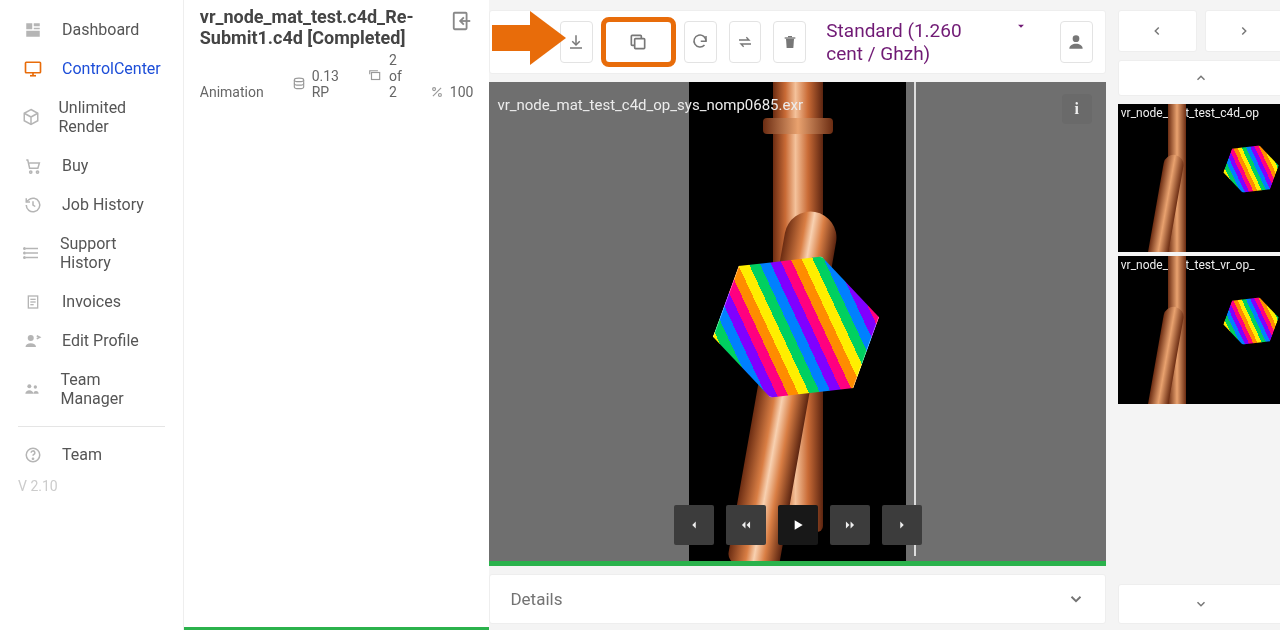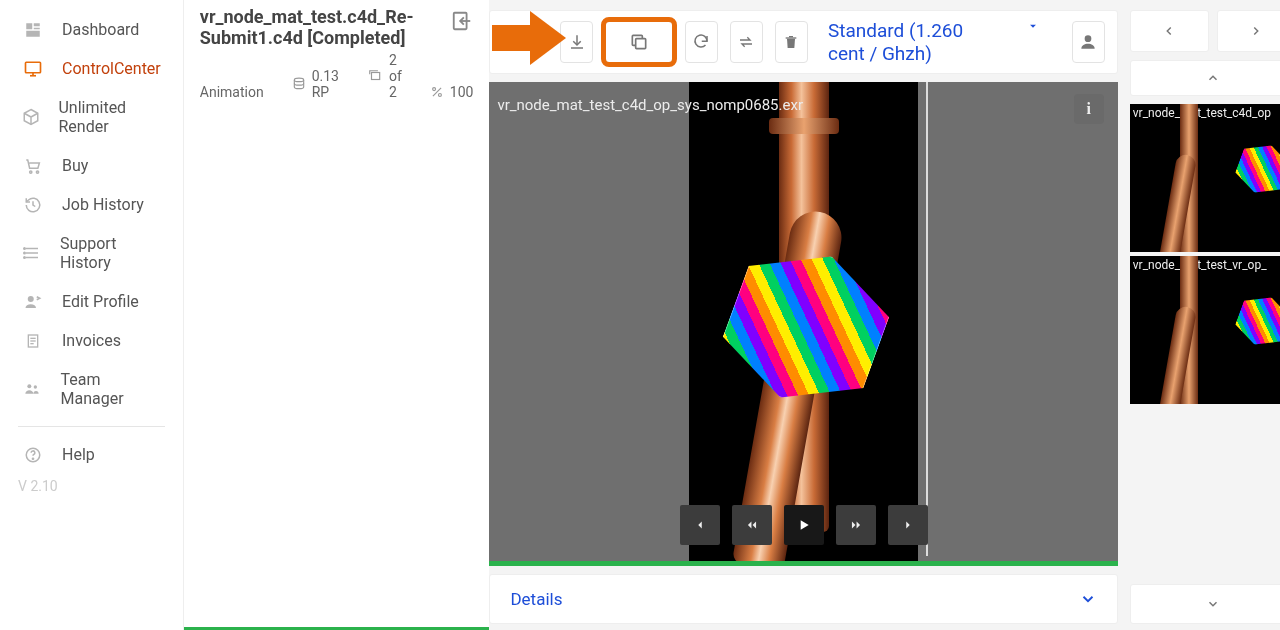--- a/index.html
+++ b/index.html
@@ -2,21 +2,21 @@
 <html><head>
 <meta charset="utf-8">
 <style>
   * { box-sizing: border-box; margin: 0; padding: 0; }
   body { font-family: -apple-system, BlinkMacSystemFont, "Segoe UI", Roboto, Helvetica, Arial, sans-serif; background:#f4f4f4; color:#555; width:1280px; height:630px; overflow:hidden; }
   .app { display:flex; height:100%; }
   
   .sidebar { width:204px; background:#fff; border-right:1px solid #eee; display:flex; flex-direction:column; padding:10px 0; }
   .side-item { display:flex; align-items:center; gap:18px; padding:10px 22px; cursor:pointer; color:#555; font-size:16px; }
   .side-item .icon { width:22px; display:flex; justify-content:center; color:#b5b5b5; }
-  .side-item.active { color:#c2410c; }
+  .side-item.active { color:#1d4ed8; }
   .side-item.active .icon { color:#e86c0a; }
   .side-sep { height:1px; background:#e5e5e5; margin:8px 18px; }
   .version { color:#ccc; font-size:14px; padding:4px 18px; }
   svg { display:block; }
   
   .main { flex:1; display:flex; flex-direction:row; }
   .headerbar { background:#fff; padding:6px 16px 8px; border-bottom:3px solid #2bb24c; display:flex; flex-direction:column; gap:4px; position:relative; }
   .title-row { display:flex; align-items:center; gap:10px; }
   .title { font-size:18px; font-weight:700; color:#444; }
   .logout-btn { position:absolute; right:12px; top:8px; width:30px; height:26px; display:flex; align-items:center; justify-content:center; color:#888; cursor:pointer; }
@@ -25,41 +25,41 @@
   .meta .mi { color:#999; }
   
   .content-row { flex:1; display:flex; gap:12px; padding:10px 8px 6px 0; min-height:0; }
   .viewer-col { flex:1; display:flex; flex-direction:column; min-width:0; }
   .toolbar { background:#fff; padding:8px 12px; display:flex; align-items:center; gap:12px; border:1px solid #eee; border-radius:3px; margin-bottom:8px; position:relative; }
   .tbtn { width:44px; height:42px; border:1px solid #e3e3e3; border-radius:4px; background:#fff; display:flex; align-items:center; justify-content:center; color:#777; cursor:pointer; }
   .tbtn.highlight { outline:5px solid #e86c0a; outline-offset:-1px; width:90px; }
   .arrow-annot { position:absolute; left:-2px; top:0; width:80px; height:54px; pointer-events:none; }
   .arrow-shape { width:0;height:0; border-top:27px solid transparent; border-bottom:27px solid transparent; border-left:36px solid #e86c0a; position:absolute; left:42px; top:0; }
   .arrow-body { position:absolute; left:4px; top:14px; width:42px; height:26px; background:#e86c0a; }
-  .price-dd { color:#1d4ed8; font-size:19px; display:flex; align-items:flex-start; gap:28px; padding:0 8px; cursor:pointer; }
+  .price-dd { color:#701a75; font-size:19px; display:flex; align-items:flex-start; gap:16px; padding:0 8px; cursor:pointer; }
   .toolbar-spacer { flex:1; }
   
   .viewer { flex:1; background:#6f6f6f; position:relative; border-bottom:5px solid #2bb24c; display:flex; align-items:stretch; overflow:hidden; }
   .viewer .filename { position:absolute; top:14px; left:8px; color:#ececec; font-size:15px; z-index:5; }
   .viewer .info-btn { position:absolute; top:12px; right:14px; width:30px; height:30px; border-radius:4px; background:#6a6a6a; color:#eee; display:flex; align-items:center; justify-content:center; font-family:Georgia,serif; font-weight:bold; cursor:pointer; z-index:5; }
   .frame { flex:1; margin:0 200px 0 200px; background:#000; position:relative; overflow:hidden; }
   .pipe { position:absolute; left:50%; top:-10px; transform:translateX(-50%); width:50px; height:460px; background:linear-gradient(90deg,#6b2c12 0%, #c96b36 25%, #f4c29b 45%, #c96b36 70%, #5b2410 100%); border-radius:6px; }
   .pipe-cap { position:absolute; left:50%; top:36px; transform:translateX(-50%); width:70px; height:16px; background:linear-gradient(90deg,#6b2c12,#e9a26f,#6b2c12); border-radius:4px; }
   .stick { position:absolute; left:46%; top:130px; width:52px; height:360px; background:linear-gradient(90deg,#6b2c12 0%, #d97e44 35%, #f8d1b1 50%, #d97e44 70%, #5b2410 100%); border-radius:26px 26px 10px 10px; transform:rotate(10deg); transform-origin:top center; }
   .cube { position:absolute; right:16%; top:170px; width:150px; height:150px; transform:rotate(20deg); background:
     repeating-linear-gradient(45deg, #ff0080 0 10px, #ff8c00 10px 20px, #ffee00 20px 30px, #00d060 30px 40px, #0080ff 40px 50px, #8000ff 50px 60px);
     clip-path: polygon(50% 0%, 100% 25%, 100% 75%, 50% 100%, 0% 75%, 0% 25%);
     box-shadow: inset 0 0 0 1px rgba(255,255,255,.4);
   }
   .vline { position:absolute; right:190px; top:0; bottom:5px; width:2px; background:#ddd; }
   .play-controls { position:absolute; left:50%; bottom:16px; transform:translateX(-50%); display:flex; gap:12px; z-index:5; }
   .pc-btn { width:40px; height:40px; background:#3c3c3c; color:#eee; display:flex; align-items:center; justify-content:center; cursor:pointer; border-radius:2px; }
   .pc-btn.play { background:#181818; }
   
-  .details { background:#fff; border:1px solid #eee; border-radius:3px; margin-top:8px; padding:14px 20px; display:flex; align-items:center; justify-content:space-between; font-size:17px; color:#1d4ed8; cursor:pointer;gap:24px; }
+  .details { background:#fff; border:1px solid #eee; border-radius:3px; margin-top:8px; padding:14px 20px; display:flex; align-items:center; justify-content:space-between; font-size:17px; color:#737373; cursor:pointer;gap:24px; }
   
   .rightcol { width:166px; display:flex; flex-direction:column; gap:8px; }
   .nav-row { display:flex; gap:8px; }
   .nav-btn { flex:1; height:42px; background:#fff; border:1px solid #eee; border-radius:3px; display:flex; align-items:center; justify-content:center; color:#777; cursor:pointer; }
   .collapse-up { height:36px; background:#fff; border:1px solid #eee; border-radius:3px; display:flex; align-items:center; justify-content:center; color:#777; cursor:pointer; }
   .thumbs { flex:1; display:flex; flex-direction:column; gap:4px; overflow:hidden; }
   .thumb { height:148px; background:#000; position:relative; overflow:hidden; }
   .thumb .tlabel { position:absolute; top:2px; left:3px; right:0; color:#eee; font-size:12px; white-space:nowrap; }
   .thumb .mini-pipe { position:absolute; left:30%; top:-4px; width:18px; height:160px; background:linear-gradient(90deg,#6b2c12,#e9a26f,#6b2c12); border-radius:3px; }
   .thumb .mini-stick { position:absolute; left:22%; top:50px; width:20px; height:130px; background:linear-gradient(90deg,#6b2c12,#e9a26f,#6b2c12); border-radius:10px; transform:rotate(10deg); }
@@ -133,60 +133,60 @@
             <line x1="4" y1="18" x2="20" y2="18"></line>
             <circle cx="2" cy="6" r="1"></circle>
             <circle cx="2" cy="12" r="1"></circle>
             <circle cx="2" cy="18" r="1"></circle>
           </svg>
         </span>
       <span>Support History</span>
     </div>
     <div class="side-item">
       <span class="icon">
-          <svg width="18" height="18" viewBox="0 0 24 24" fill="currentColor">
-            <circle cx="9" cy="8" r="4"></circle>
-            <path d="M2 20c0-3 3-5 7-5s7 2 7 5"></path>
-            <path d="M17 5l4 2-4 2" fill="none" stroke="currentColor" stroke-width="2"></path>
-          </svg>
-        </span>
-      <span>Edit Profile</span>
-    </div>
-    <div class="side-item">
-      <span class="icon">
           <svg width="16" height="18" viewBox="0 0 24 24" fill="none" stroke="currentColor" stroke-width="2">
             <rect x="5" y="3" width="14" height="18"></rect>
             <line x1="8" y1="8" x2="16" y2="8"></line>
             <line x1="8" y1="12" x2="16" y2="12"></line>
             <line x1="8" y1="16" x2="13" y2="16"></line>
           </svg>
         </span>
       <span>Invoices</span>
     </div>
     <div class="side-item">
       <span class="icon">
+          <svg width="18" height="18" viewBox="0 0 24 24" fill="currentColor">
+            <circle cx="9" cy="8" r="4"></circle>
+            <path d="M2 20c0-3 3-5 7-5s7 2 7 5"></path>
+            <path d="M17 5l4 2-4 2" fill="none" stroke="currentColor" stroke-width="2"></path>
+          </svg>
+        </span>
+      <span>Edit Profile</span>
+    </div>
+    <div class="side-item">
+      <span class="icon">
           <svg width="20" height="16" viewBox="0 0 24 24" fill="currentColor">
             <circle cx="8" cy="8" r="3"></circle>
             <circle cx="17" cy="9" r="2.5"></circle>
             <path d="M2 19c0-3 3-5 6-5s6 2 6 5"></path>
             <path d="M14 19c0-2 1.5-4 4-4s4 2 4 4"></path>
           </svg>
         </span>
       <span>Team Manager</span>
     </div>
     <div class="side-sep"></div>
     <div class="side-item">
       <span class="icon">
           <svg width="18" height="18" viewBox="0 0 24 24" fill="none" stroke="currentColor" stroke-width="2">
             <circle cx="12" cy="12" r="9"></circle>
             <path d="M9.5 9a2.5 2.5 0 1 1 3.5 2.3c-.8.4-1 1-1 1.7"></path>
             <circle cx="12" cy="17" r="0.8" fill="currentColor"></circle>
           </svg>
         </span>
-      <span>Help</span>
+      <span>Team</span>
     </div>
     <div class="version">V 2.10</div>
   </div>
 
   <div class="main">
     <div class="headerbar">
       <div class="title-row">
         <div class="title">vr_node_mat_test.c4d_Re-Submit1.c4d [Completed]</div>
       </div>
       <div class="logout-btn">

